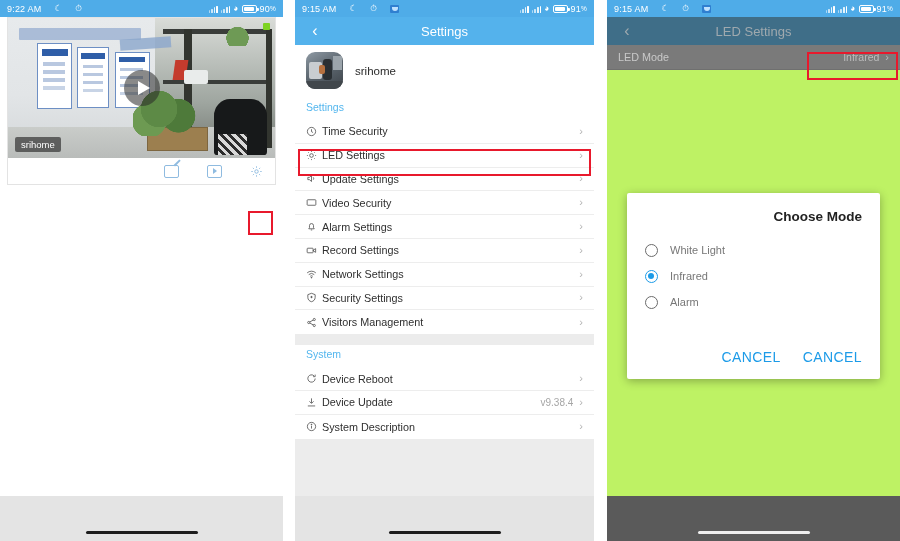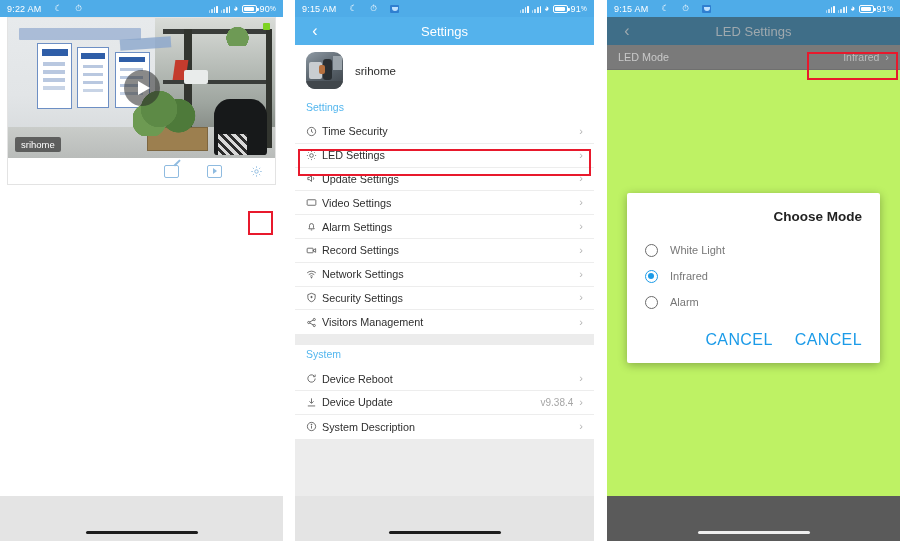--- a/index.html
+++ b/index.html
@@ -187,21 +187,21 @@
     background: #fff; border-radius: 2px; padding: 16px 18px 8px;
     box-shadow: 0 2px 10px rgba(0,0,0,.3);
   }
   .dlg-title { font-size: 13.5px; font-weight: bold; color: #222; margin-bottom: 13px; }
   .opt { display: flex; align-items: center; gap: 12px; height: 26px; cursor: pointer; }
   .radio { width: 13px; height: 13px; border-radius: 50%; border: 1.6px solid #6b6b6b; flex:none; position: relative; }
   .radio.on { border-color: #1C9BE8; }
   .radio.on::after{ content:""; position:absolute; left:2.4px; top:2.4px; width:6px; height:6px; border-radius:50%; background:#1C9BE8; }
   .opt-label { font-size: 11px; color: #777; }
   .dlg-actions { display:flex; justify-content:flex-end; gap: 22px; margin-top: 16px; padding-bottom: 6px;}
-  .dlg-btn { font-size: 16px; color: #1C9BE8; letter-spacing: .4px; cursor: pointer; }
+  .dlg-btn { font-size: 14px; color: #1C9BE8; letter-spacing: .4px; cursor: pointer; margin-top: 18px; }
 
   
   .bottomarea { height: 45px; background: #E4E4E4; display:flex; align-items:flex-end; justify-content:center; padding-bottom: 7px; }
   .bottomarea.dark { background: #5a5a5a; }
   .homebar { width: 112px; height: 3.5px; background: #1d1d1d; border-radius: 2px; }
   .homebar.light { background: #efefef; }
 </style>
 </head>
 <body>
 
@@ -366,21 +366,21 @@
           <span class="rl">Update Settings</span>
           <span class="chev">›</span>
         </div>
 
         <div class="row">
           <span class="ri">
             <svg width="11" height="11" viewBox="0 0 24 24" fill="none" stroke="#4a4a4a" stroke-width="1.7">
                 <rect x="2.5" y="6" width="19" height="12" rx="1.5"></rect>
               </svg>
           </span>
-          <span class="rl">Video Settings</span>
+          <span class="rl">Video Security</span>
           <span class="chev">›</span>
         </div>
 
         <div class="row">
           <span class="ri">
             <svg width="11" height="11" viewBox="0 0 24 24" fill="none" stroke="#4a4a4a" stroke-width="1.7">
                 <path d="M6 17h12l-1.6-2.5V10a4.4 4.4 0 0 0-8.8 0v4.5z"></path>
                 <path d="M10.5 19.5h3"></path>
               </svg>
           </span>

